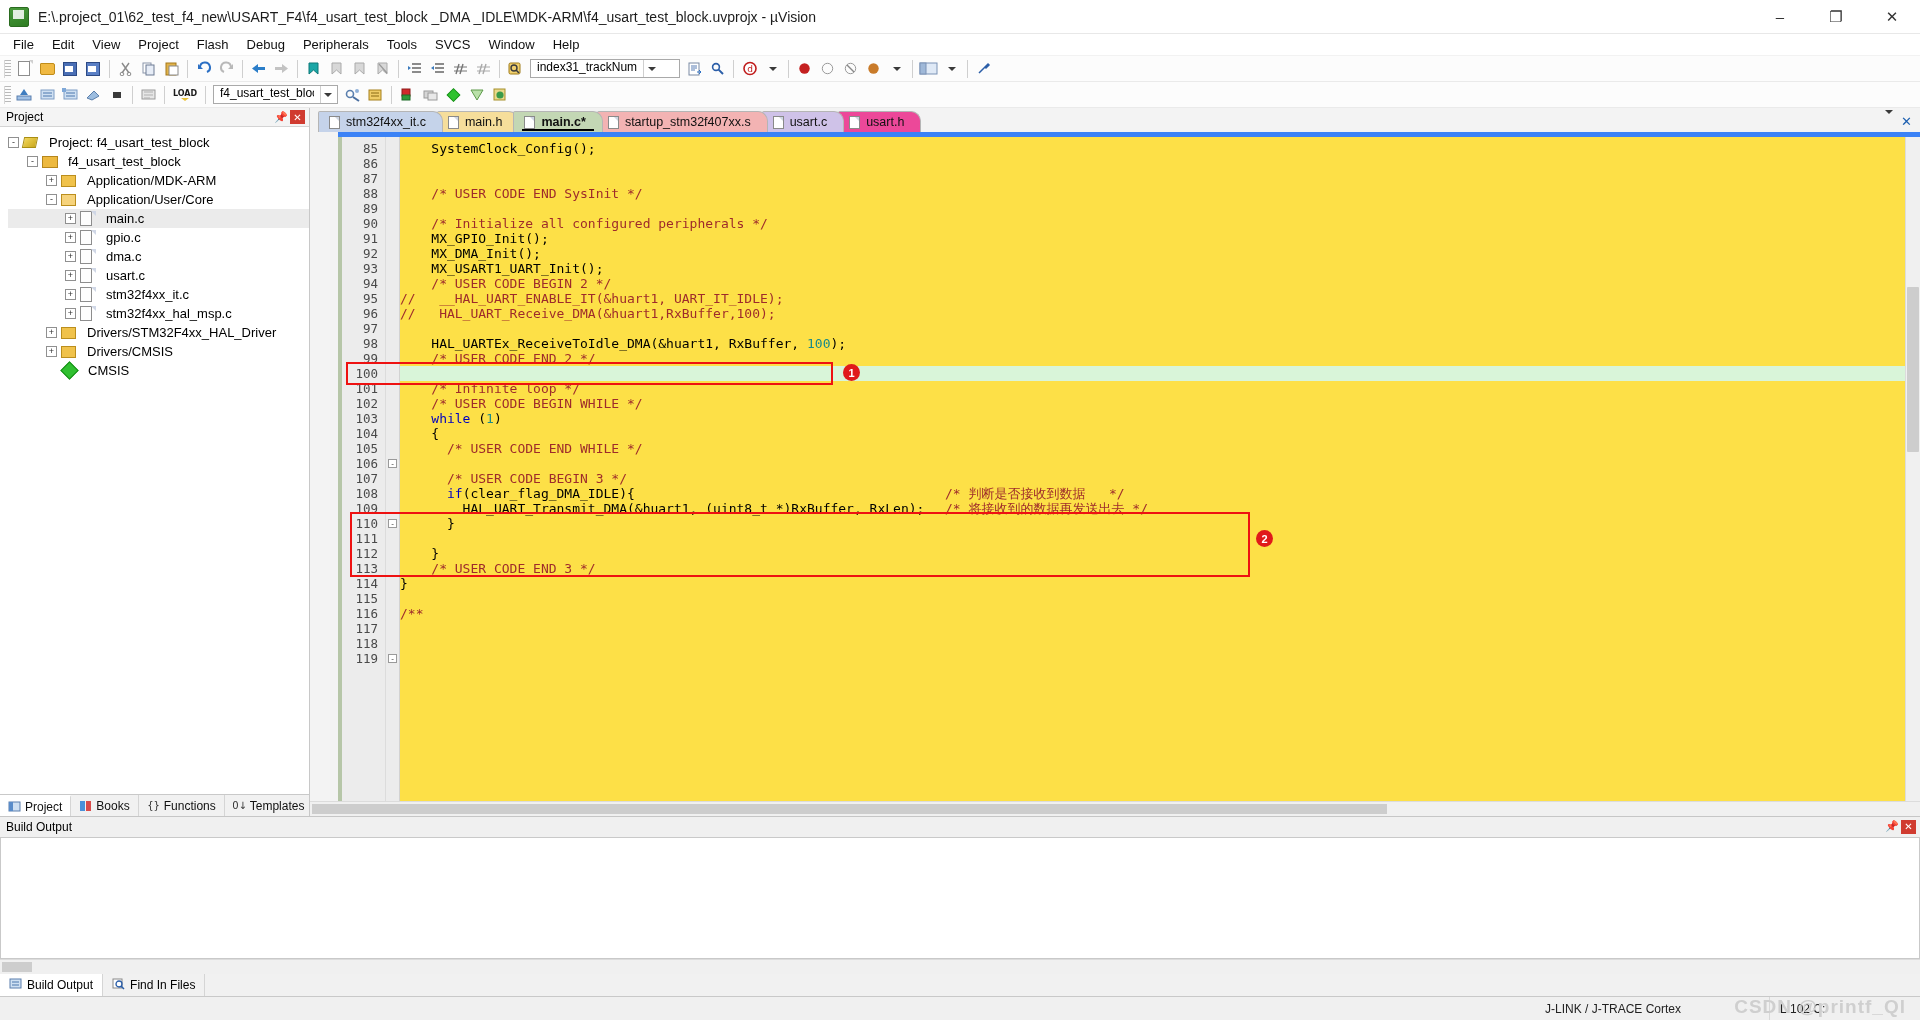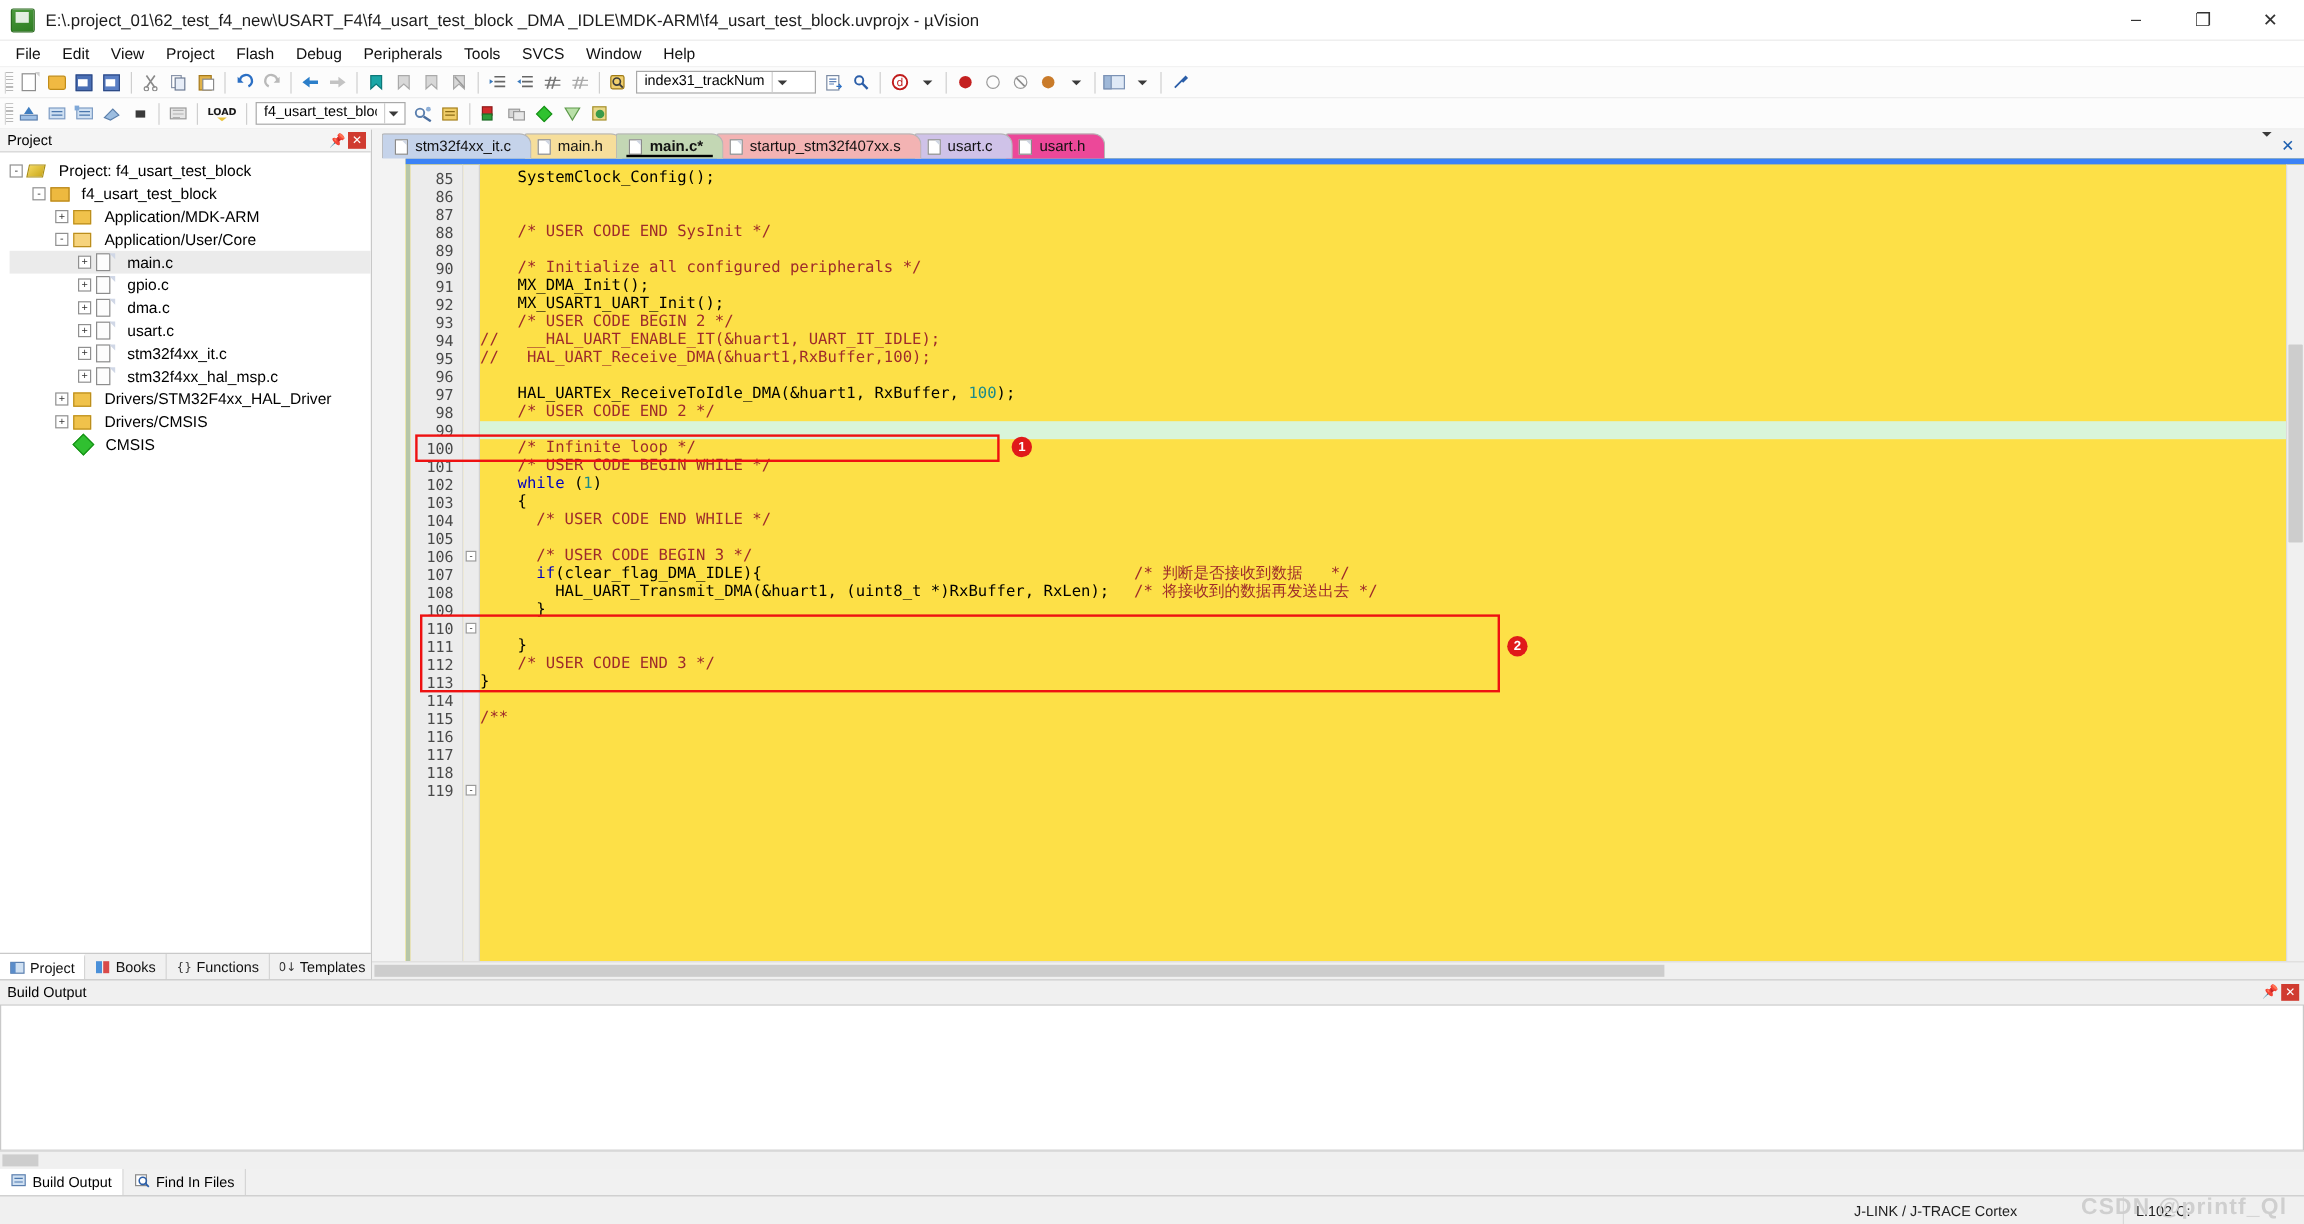--- a/index.html
+++ b/index.html
@@ -744,20 +744,21 @@
               <span class="foldbox">-</span>
             </div>
           </div>
         <div class="codearea" id="codearea">
             <div class="ln"><span>    SystemClock_Config();</span></div>
             <div class="ln"><span></span></div>
             <div class="ln"><span></span></div>
             <div class="ln"><span class="cm">    /* USER CODE END SysInit */</span></div>
             <div class="ln"><span></span></div>
             <div class="ln"><span class="cm">    /* Initialize all configured peripherals */</span></div>
+            <div class="ln"><span>    MX_GPIO_Init();</span></div>
             <div class="ln"><span>    MX_DMA_Init();</span></div>
             <div class="ln"><span>    MX_USART1_UART_Init();</span></div>
             <div class="ln"><span class="cm">    /* USER CODE BEGIN 2 */</span></div>
             <div class="ln"><span class="cm">//   __HAL_UART_ENABLE_IT(&amp;huart1, UART_IT_IDLE);</span></div>
             <div class="ln"><span class="cm">//   HAL_UART_Receive_DMA(&amp;huart1,RxBuffer,100);</span></div>
             <div class="ln"><span></span></div>
             <div class="ln"><span>    HAL_UARTEx_ReceiveToIdle_DMA(&amp;huart1, RxBuffer, </span><span class="num">100</span><span>);</span></div>
             <div class="ln"><span class="cm">    /* USER CODE END 2 */</span></div>
             <div class="ln hl-green"><span></span></div>
             <div class="ln"><span class="cm">    /* Infinite loop */</span></div>

